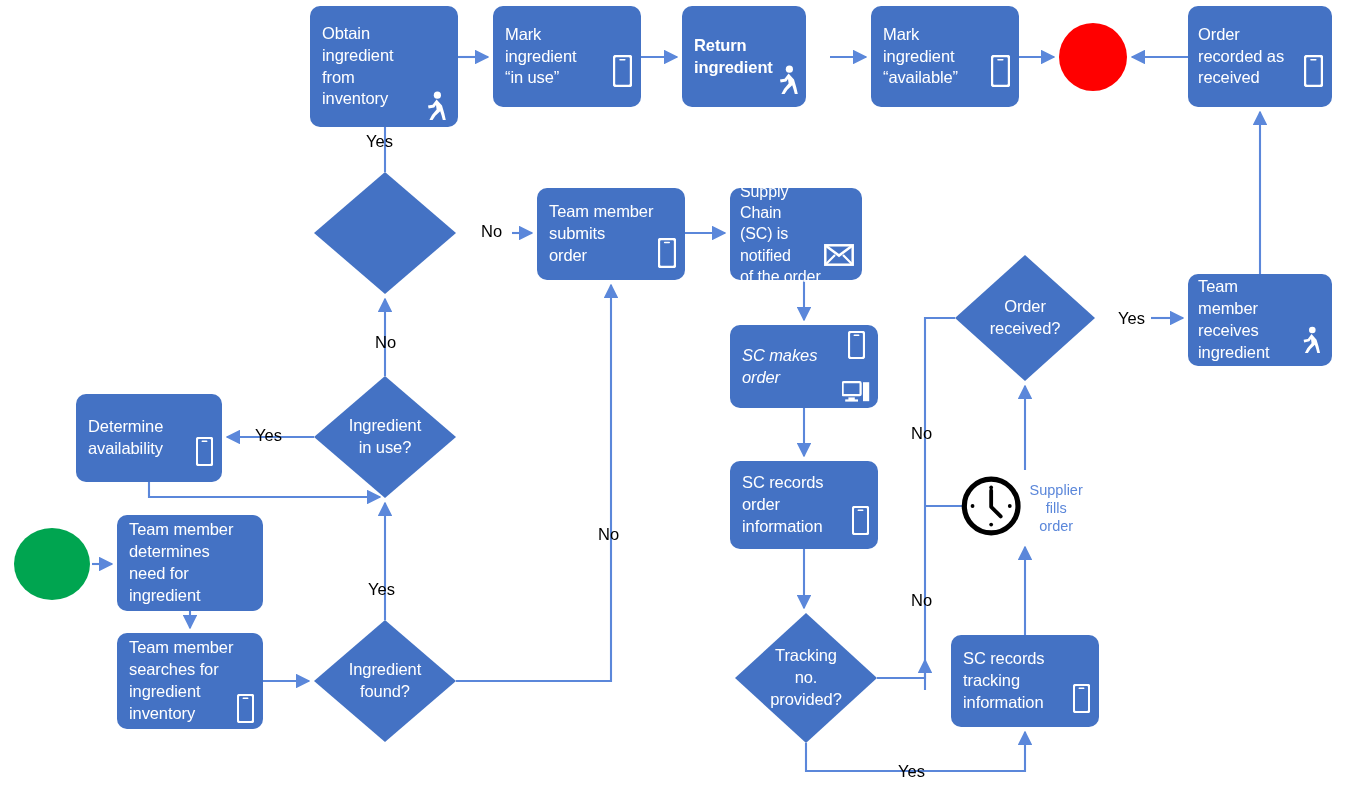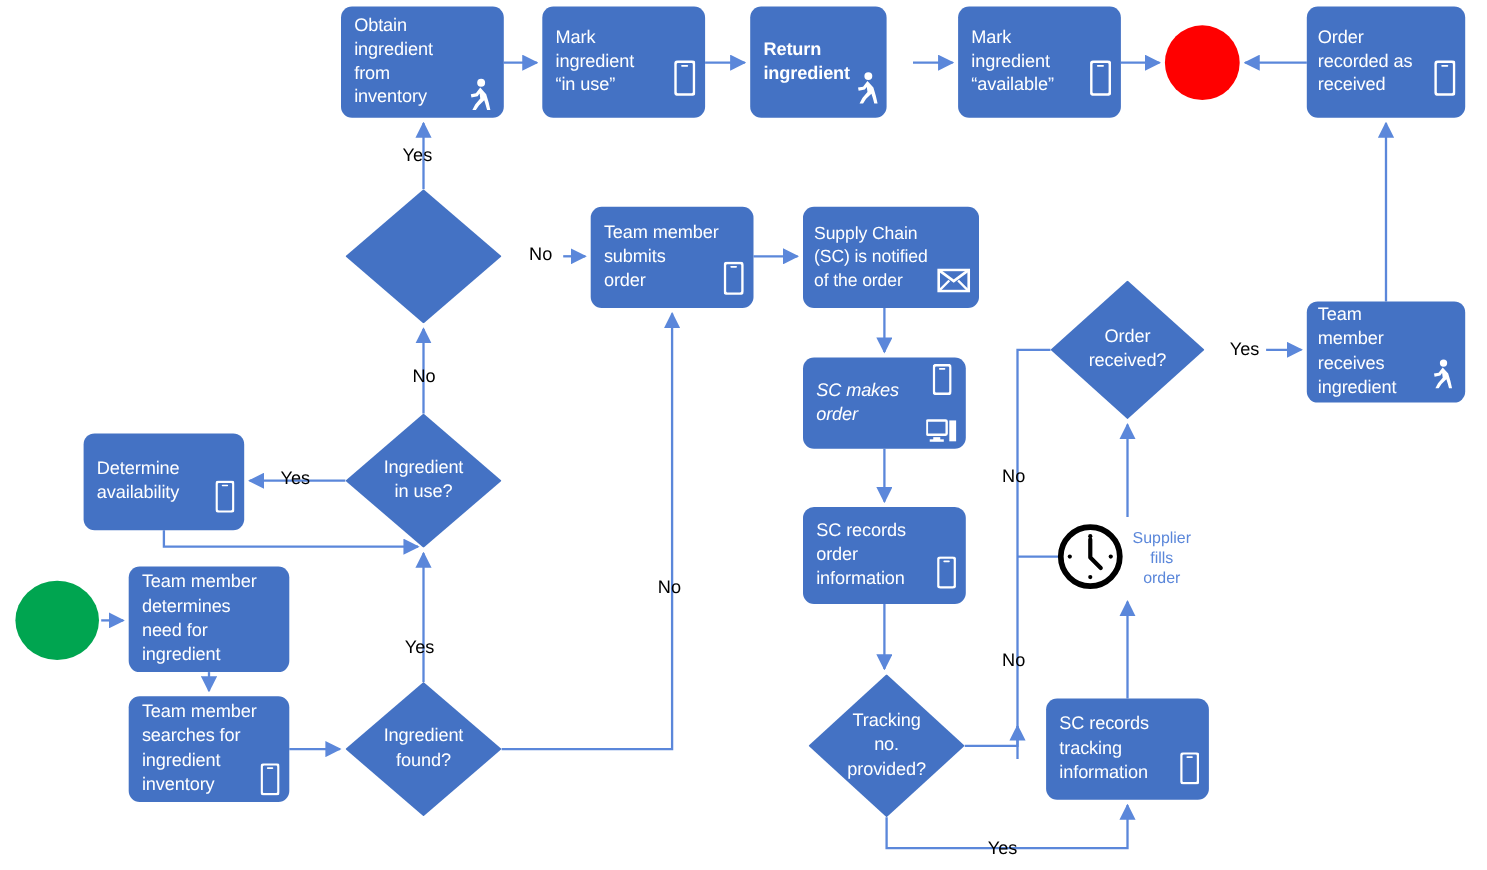--- a/index.html
+++ b/index.html
@@ -215,21 +215,21 @@
         <rect x="0.8" y="0.8" width="15.4" height="27.4" rx="2.2" fill="none" stroke="#ffffff" stroke-width="2.4"></rect>
         <rect x="5.6" y="3.6" width="5.8" height="1.5" rx="0.7" fill="#ffffff"></rect>
       </svg>
     </div>
   </div>
 
   <div class="decision" style="left:314px;top:172px;width:142px;height:122px;">
     <div class="dshape"></div>
   </div>
 
-  <div class="node process" style="left:310px;top:6px;width:148px;height:101px;">
+  <div class="node process" style="left:310px;top:6px;width:148px;height:121px;">
     <div class="ptext">Obtain
 ingredient
 from
 inventory</div>
     <div class="picons">
       <svg class="ico" width="26" height="30" viewBox="0 0 26 30">
         <circle cx="14.4" cy="4.2" r="3.6" fill="#ffffff"></circle>
         <path d="M13.6 8.6 L9.6 13.8 L5.0 14.6 L5.6 17.6 L11.2 16.4 L13.0 14.0 L13.6 18.6 L9.0 24.0 L6.4 29.0 L9.6 29.0 L12.4 24.8 L17.2 20.2 L18.6 24.6 L19.8 29.0 L22.8 29.0 L21.2 22.0 L19.0 14.6 Z" fill="#ffffff"></path>
       </svg>
     </div>
@@ -275,21 +275,21 @@
 submits
 order</div>
     <div class="picons" style="padding-bottom:12px;">
       <svg class="ico" width="18" height="30" viewBox="0 0 18 30">
         <rect x="0.9" y="0.9" width="16.2" height="28.2" rx="2.3" fill="none" stroke="#ffffff" stroke-width="2.5"></rect>
         <rect x="5.9" y="3.8" width="6.1" height="1.5" rx="0.7" fill="#ffffff"></rect>
       </svg>
     </div>
   </div>
 
-  <div class="node process" style="left:730px;top:188px;width:160px;height:92px;">
+  <div class="node process" style="left:730px;top:188px;width:132px;height:92px;">
     <div class="ptext" style="padding-left:10px;font-size:16px;">Supply Chain
 (SC) is notified
 of the order</div>
     <div class="picons" style="padding:0 8px 14px 0;">
       <svg class="ico" width="30" height="22" viewBox="0 0 30 22">
         <rect x="1.3" y="1.3" width="27.4" height="19.4" fill="none" stroke="#ffffff" stroke-width="2.5"></rect>
         <path d="M1.8 1.8 L15 11.6 L28.2 1.8" fill="none" stroke="#ffffff" stroke-width="2.5"></path>
         <path d="M1.8 20.2 L11 11.0 M28.2 20.2 L19 11.0" fill="none" stroke="#ffffff" stroke-width="2.2"></path>
       </svg>
     </div>

